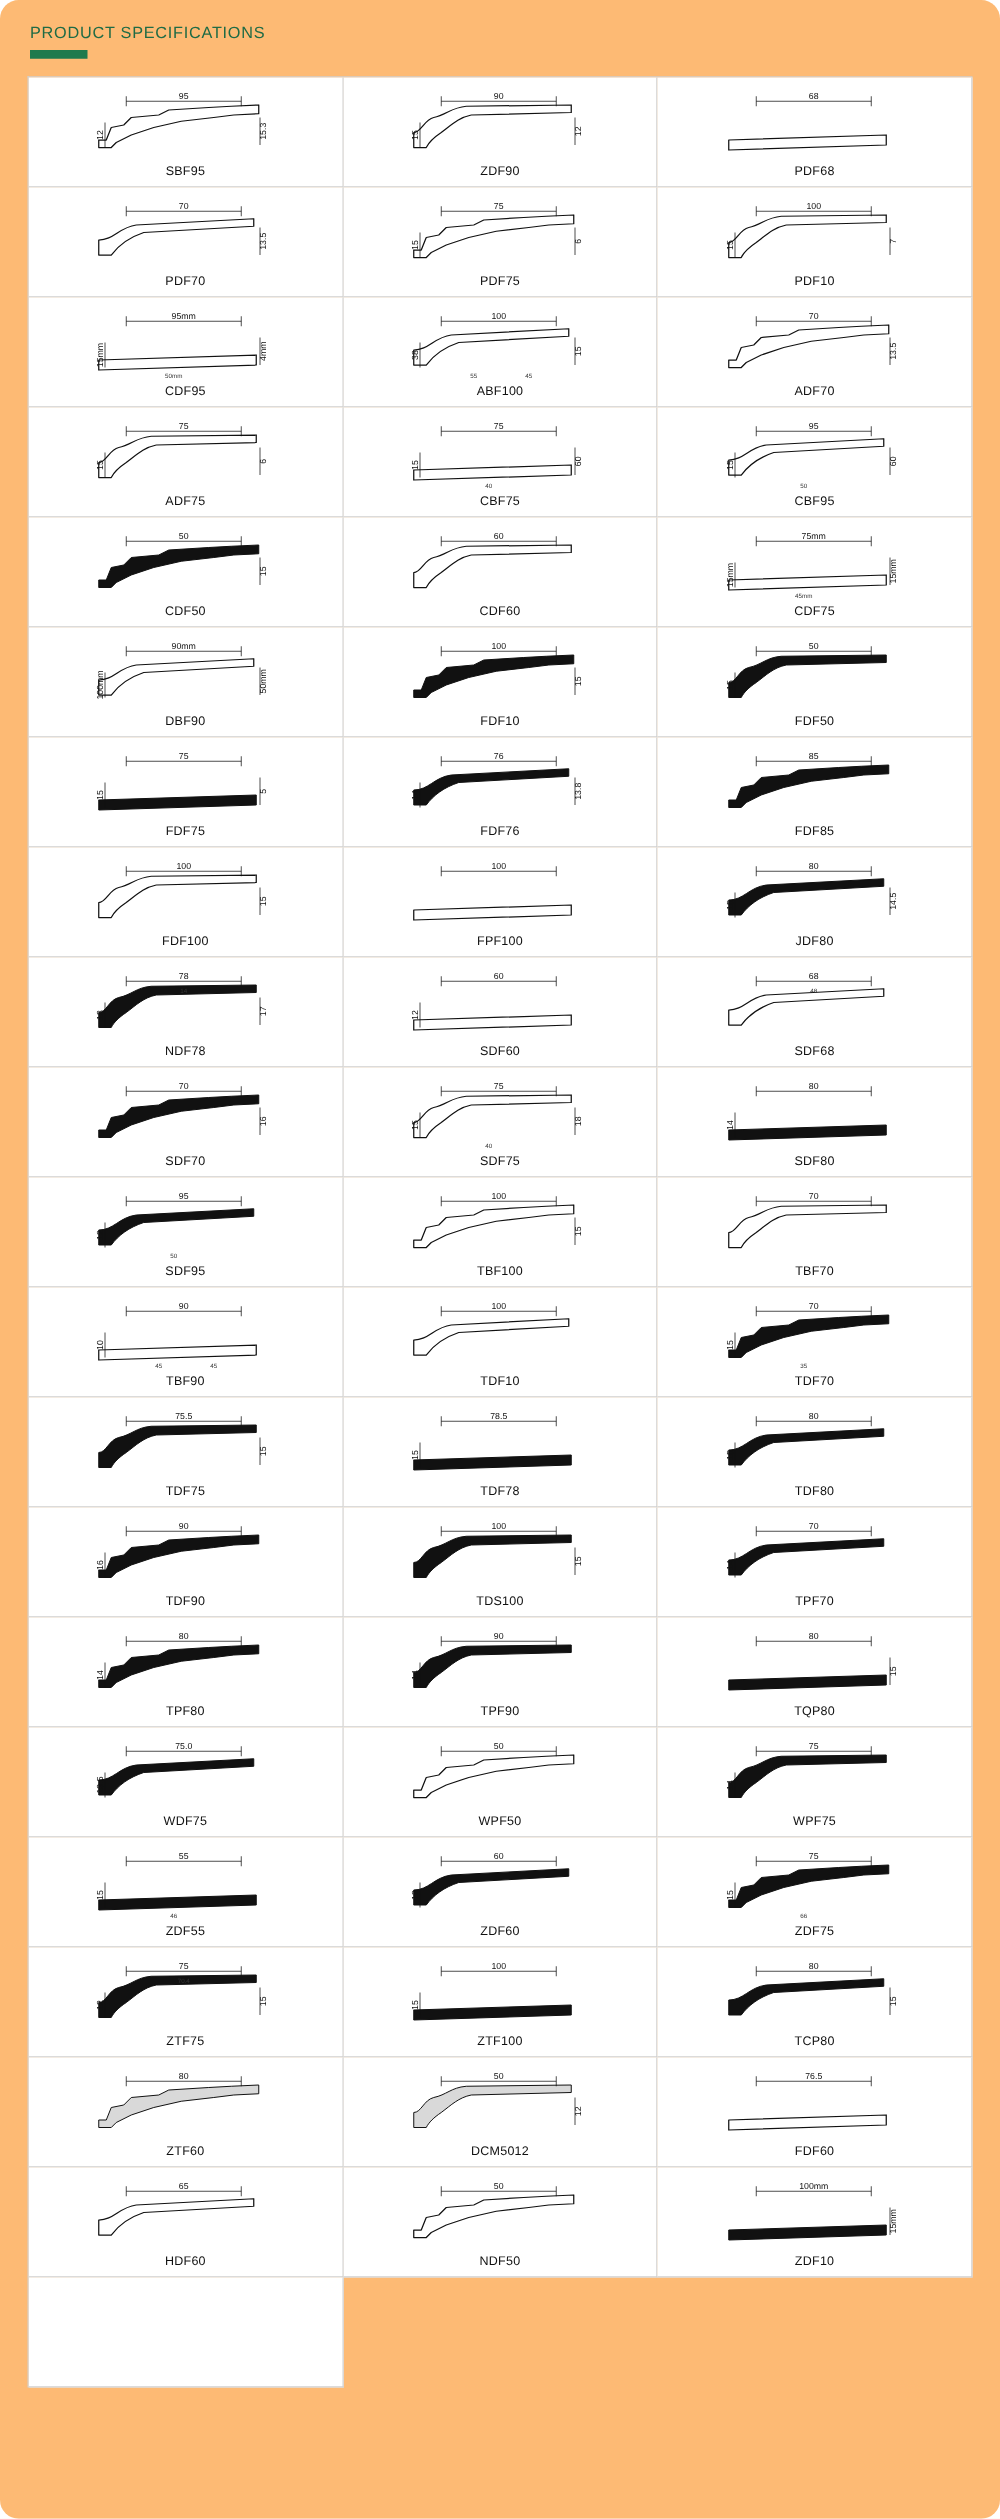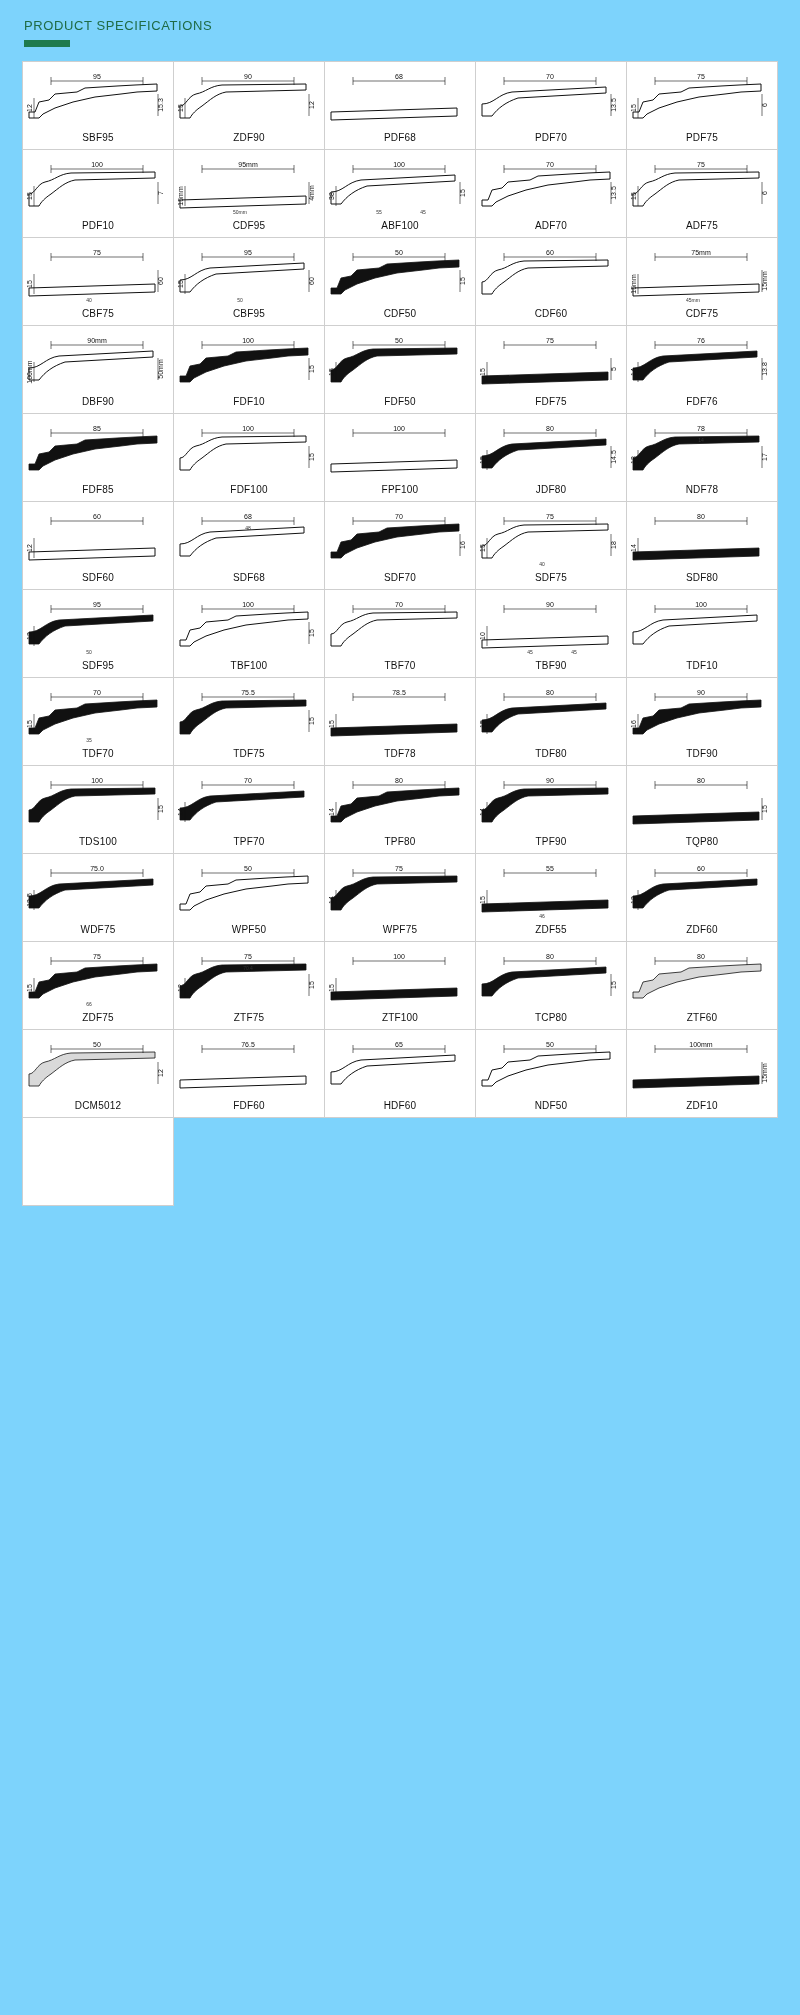--- a/index.html
+++ b/index.html
@@ -5,22 +5,23 @@
   * { box-sizing: border-box; }
   html, body {
     margin: 0; padding: 0;
     background: #ffffff;
     font-family: "Liberation Sans", sans-serif;
   }
   .page {
     width: 800px;
     min-height: 2015px;
     position: relative;
-    background: #7dd3fc;
+    background: #fdba74;
     padding: 0;
+    border-radius: 15px;
   }
   .header {
     padding: 18px 24px 0 24px;
     position: relative;
   }
   .header-title {
     color: #1f6b45;
     font-size: 13px;
     letter-spacing: 0.6px;
     font-weight: 400;
@@ -35,21 +36,21 @@
     position: absolute;
     right: 26px;
     top: 20px;
     font-size: 10px;
     color: #666;
     margin-top: 44px;
   }
   .grid {
     margin: 14px 22px 20px 22px;
     display: grid;
-    grid-template-columns: repeat(5, 1fr);
+    grid-template-columns: repeat(3, 1fr);
     border-left: 1px solid #cfcfcf;
     border-top: 1px solid #cfcfcf;
   }
   .cell {
     border-right: 1px solid #cfcfcf;
     border-bottom: 1px solid #cfcfcf;
     height: 88px;
     position: relative;
     display: flex;
     flex-direction: column;

